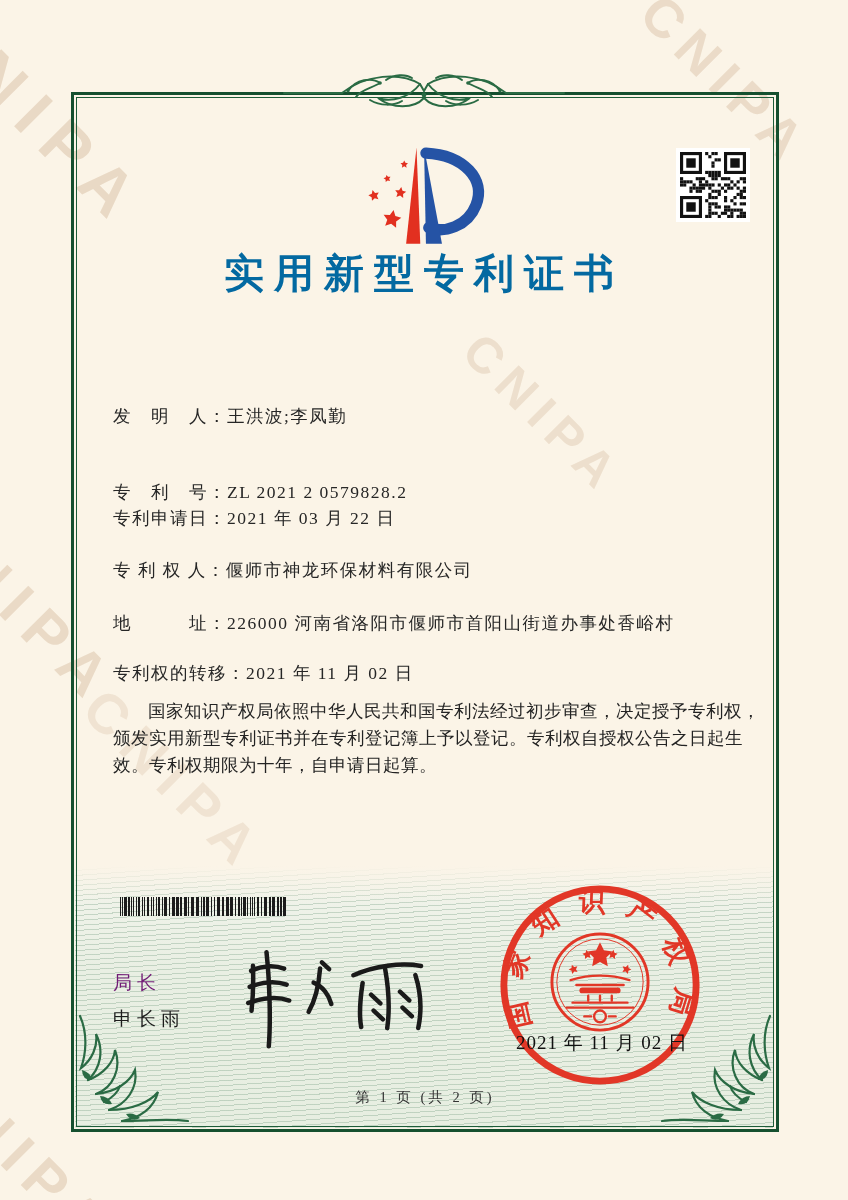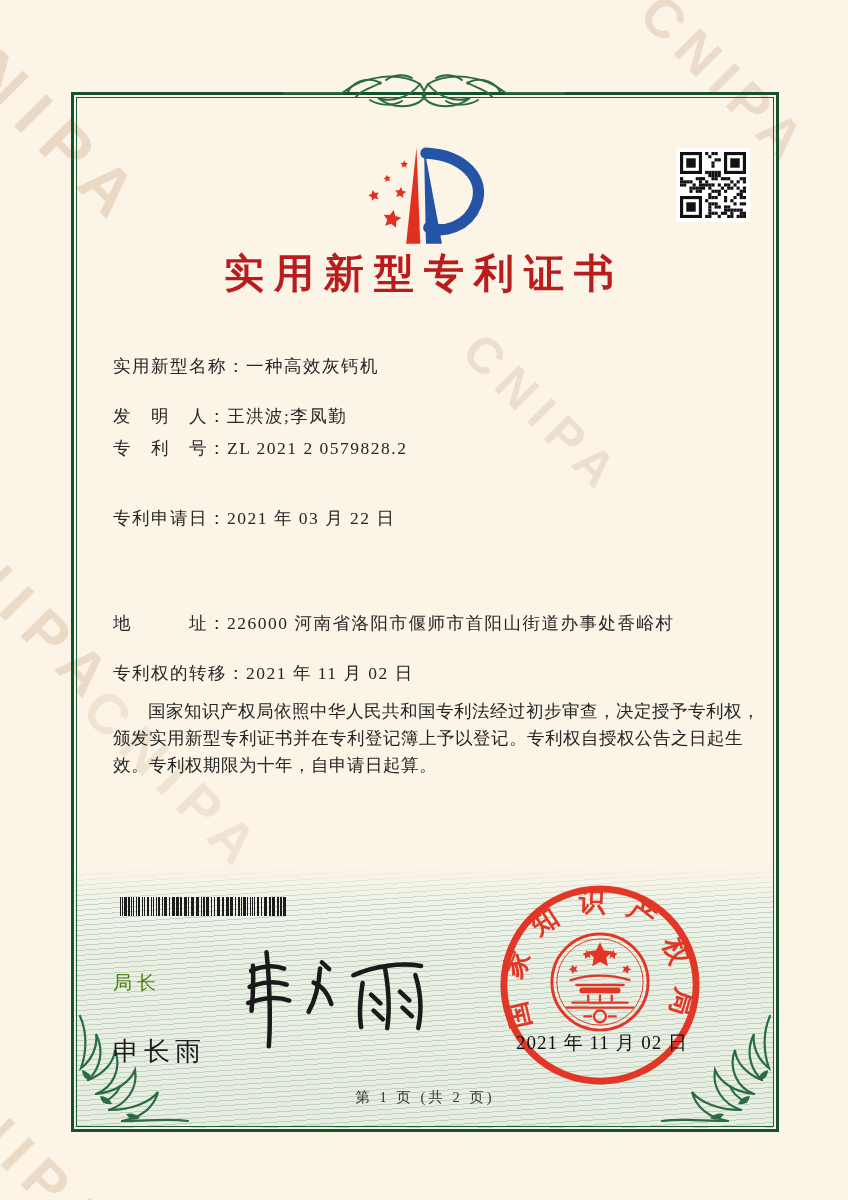--- a/index.html
+++ b/index.html
@@ -25,34 +25,34 @@
   
   .frame{position:absolute;left:71px;top:92px;width:708px;height:1040px;
          border:3px solid #15502f;z-index:1;pointer-events:none;box-sizing:border-box;}
   .frame-inner{position:absolute;inset:2px;border:1px solid #1d5c38;}
   .z{position:absolute;z-index:2;}
   
   .certno{left:112px;top:148px;font-size:17px;letter-spacing:2px;color:#2b2b2b;}
   .logo{left:354px;top:138px;width:142px;height:118px;}
   .qrbox{left:676px;top:148px;width:74px;height:74px;background:#fff;padding:4px;box-sizing:border-box;}
   .title{left:0;right:0;top:246px;text-align:center;font-size:40px;font-weight:bold;
-         letter-spacing:10px;color:#b91c1c;}
+         letter-spacing:10px;color:#0369a1;}
   
   .row{left:113px;font-size:17.5px;letter-spacing:1.5px;white-space:pre;color:#262626;}
   
   .paras{left:113px;top:698px;width:656px;font-size:17.5px;line-height:27px;color:#232323;}
   .paras p{margin:0;text-indent:2em;letter-spacing:.5px;}
   
   .barcode{left:120px;top:897px;width:216px;height:19px;font-size:0;}
   .barcode i{display:inline-block;height:100%;background:#1c1c1c;}
   
   .jz1{left:113px;top:970px;font-size:19px;letter-spacing:5px;
-       font-family:"Liberation Sans","DejaVu Sans",sans-serif;color:#4d7c0f;}
-  .jz2{left:113px;top:1006px;font-size:26px;letter-spacing:5px;
-       font-family:"Liberation Sans","DejaVu Sans",sans-serif;color:#1c1c1c;margin-top:28px;}
+       font-family:"Liberation Sans","DejaVu Sans",sans-serif;color:#701a75;}
+  .jz2{left:113px;top:1006px;font-size:19px;letter-spacing:5px;
+       font-family:"Liberation Sans","DejaVu Sans",sans-serif;color:#1c1c1c;}
   .sig{left:224px;top:938px;width:218px;height:112px;transform:rotate(-2deg);}
   
   .seal{left:497px;top:882px;width:206px;height:206px;z-index:3;opacity:.96;}
   .sealdate{left:512px;top:1030px;width:180px;text-align:center;font-size:19px;
             letter-spacing:1px;color:#111;z-index:4;white-space:nowrap;}
   
   .pageinfo{left:71px;width:708px;top:1088px;text-align:center;font-size:14.5px;
             letter-spacing:3px;color:#333;}
   .note{left:50%;transform:translateX(-50%);top:1142px;background:#fff;
         padding:7px 30px;font-size:15.5px;letter-spacing:3px;color:#222;white-space:nowrap;}
@@ -271,24 +271,24 @@
           <rect x="48" y="60" width="3" height="3"></rect>
           <rect x="54" y="60" width="3" height="3"></rect>
           <rect x="57" y="60" width="3" height="3"></rect>
           <rect x="60" y="60" width="3" height="3"></rect>
         </g>
       </svg>
   </div>
 
   <div class="z title">实用新型专利证书</div>
 
-  <div class="z row" style="top:354px"><span>实用新型名称：</span><span>一种高效灰钙机</span></div>
   <div class="z row" style="top:404px"><span>发　明　人：</span><span>王洪波;李凤勤</span></div>
-  <div class="z row" style="top:436px"><span>专　利　号：</span><span>ZL 2021 2 0579828.2</span></div>
+  <div class="z row" style="top:480px"><span>专　利　号：</span><span>ZL 2021 2 0579828.2</span></div>
   <div class="z row" style="top:506px"><span>专利申请日：</span><span>2021 年 03 月 22 日</span></div>
+  <div class="z row" style="top:558px"><span>专 利 权 人：</span><span>偃师市神龙环保材料有限公司</span></div>
   <div class="z row" style="top:611px"><span>地　　　址：</span><span>226000 河南省洛阳市偃师市首阳山街道办事处香峪村</span></div>
   <div class="z row" style="top:661px"><span>专利权的转移：</span><span>2021 年 11 月 02 日</span></div>
 
   <div class="z paras">
     <p>国家知识产权局依照中华人民共和国专利法经过初步审查，决定授予专利权，颁发实用新型专利证书并在专利登记簿上予以登记。专利权自授权公告之日起生效。专利权期限为十年，自申请日起算。</p>
   </div>
 
   <div class="z barcode"><i style="width:1px;margin-right:1px"></i><i style="width:1px;margin-right:1px"></i><i style="width:3px;margin-right:1px"></i><i style="width:2px;margin-right:1px"></i><i style="width:1px;margin-right:1px"></i><i style="width:1px;margin-right:2px"></i><i style="width:1px;margin-right:1px"></i><i style="width:2px;margin-right:2px"></i><i style="width:1px;margin-right:1px"></i><i style="width:1px;margin-right:2px"></i><i style="width:2px;margin-right:2px"></i><i style="width:1px;margin-right:1px"></i><i style="width:1px;margin-right:2px"></i><i style="width:1px;margin-right:1px"></i><i style="width:2px;margin-right:2px"></i><i style="width:1px;margin-right:1px"></i><i style="width:3px;margin-right:2px"></i><i style="width:1px;margin-right:2px"></i><i style="width:3px;margin-right:1px"></i><i style="width:3px;margin-right:1px"></i><i style="width:2px;margin-right:2px"></i><i style="width:3px;margin-right:1px"></i><i style="width:1px;margin-right:2px"></i><i style="width:3px;margin-right:2px"></i><i style="width:3px;margin-right:2px"></i><i style="width:1px;margin-right:1px"></i><i style="width:2px;margin-right:1px"></i><i style="width:3px;margin-right:2px"></i><i style="width:1px;margin-right:2px"></i><i style="width:1px;margin-right:2px"></i><i style="width:3px;margin-right:2px"></i><i style="width:2px;margin-right:2px"></i><i style="width:3px;margin-right:1px"></i><i style="width:3px;margin-right:2px"></i><i style="width:1px;margin-right:2px"></i><i style="width:2px;margin-right:1px"></i><i style="width:1px;margin-right:1px"></i><i style="width:3px;margin-right:1px"></i><i style="width:1px;margin-right:2px"></i><i style="width:1px;margin-right:1px"></i><i style="width:1px;margin-right:1px"></i><i style="width:1px;margin-right:2px"></i><i style="width:2px;margin-right:2px"></i><i style="width:1px;margin-right:2px"></i><i style="width:3px;margin-right:2px"></i><i style="width:2px;margin-right:1px"></i><i style="width:3px;margin-right:2px"></i><i style="width:2px;margin-right:1px"></i><i style="width:2px;margin-right:1px"></i><i style="width:3px;margin-right:2px"></i></div>
 
   <div class="z jz1">局长</div>

